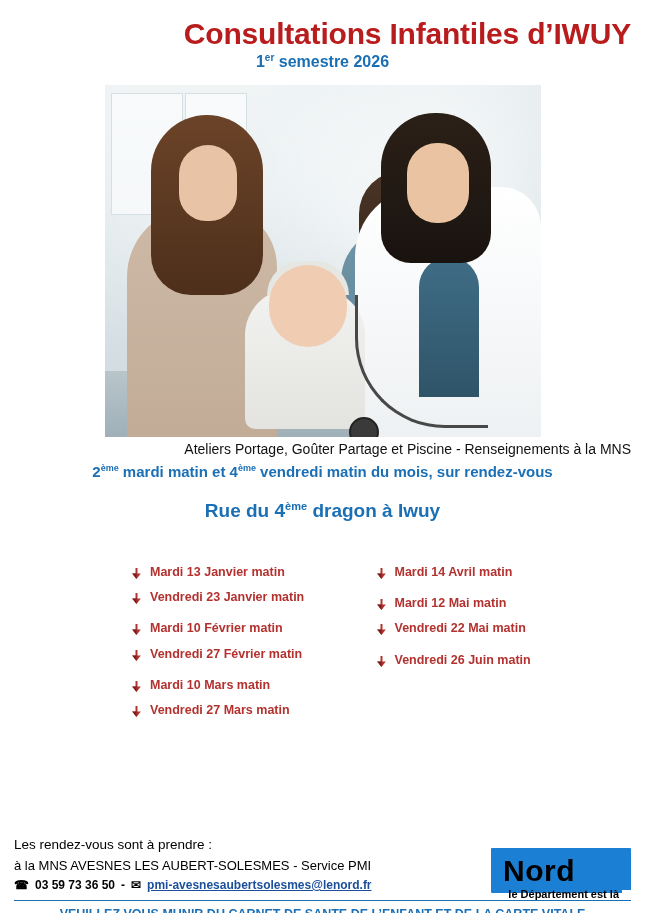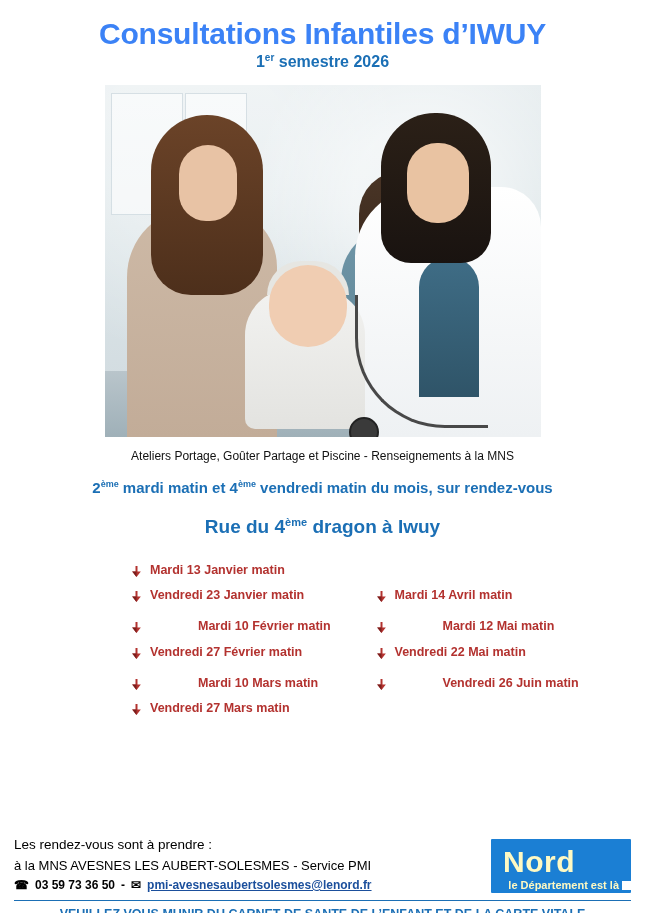--- a/index.html
+++ b/index.html
@@ -18,22 +18,22 @@
   .page {
     position: relative;
     width: 645px;
     height: 913px;
     box-sizing: border-box;
     padding: 0 14px;
   }
 
   
   .title {
-    text-align: center;
-    color: #3b82f6;
+    text-align: right;
+    color: #b91c1c;
     font-size: 30px;
     font-weight: bold;
     letter-spacing: -0.2px;
     margin-top: 18px;
     line-height: 1.05;
   }
   .subtitle {
     text-align: center;
     color: #1b6fb5;
     font-size: 16px;
@@ -178,68 +178,67 @@
   }
   .steth-head {
     position: absolute;
     left: 244px; top: 332px; width: 26px; height: 26px;
     border-radius: 50%;
     background: #3a3a3a;
     border: 2px solid #222;
   }
 
   .photo-caption {
-    text-align: center;
-    font-size: 12px;
+    text-align: right;
+    font-size: 14px;
     color: #111;
-    margin-top: 12px;
+    margin-top: 4px;
   }
 
   
   .line-main {
     text-align: center;
     color: #1b6fb5;
     font-weight: bold;
     font-size: 15px;
-    margin-top: 16px;
+    margin-top: 6px;
   }
   .line-main sup { font-size: 9px; vertical-align: super; }
   .line-addr {
     text-align: center;
     color: #1b6fb5;
     font-weight: bold;
     font-size: 19px;
     margin-top: 20px;
   }
   .line-addr sup { font-size: 11px; vertical-align: super; }
 
   
   .dates {
     display: flex;
-    margin-top: 26px;
+    margin-top: 44px;
     padding: 0 6px;
-    align-items: center;
   }
   .col {
     width: 50%;
     box-sizing: border-box;
   }
   .col.left  { padding-left: 110px; }
   .col.right { padding-left: 52px; }
   .date-row {
     display: flex;
     align-items: flex-start;
     font-size: 12.5px;
     font-weight: bold;
     color: #b3322f;
     line-height: 1.05;
     margin-bottom: 12px;
     white-space: nowrap;
   }
-  .date-row.gap { margin-top: 18px; gap: 48px; }
+  .date-row.gap { margin-top: 18px; }
   .arrow {
     width: 13px;
     flex: 0 0 13px;
     margin-right: 7px;
     position: relative;
     top: 1px;
     color: #b3322f;
     font-size: 12px;
     line-height: 1;
   }
@@ -265,23 +264,23 @@
   }
   .foot-contact .mail-link {
     color: #1b4f9c;
     text-decoration: underline;
   }
   .logo {
     position: absolute;
     right: 0;
     bottom: 28px;
     width: 140px;
-    height: 54px;
+    height: 45px;
     background: #1b7fd4;
-    color: #fef9c3;
+    color: #000000;
     border-radius: 1px;
   }
   .logo .nord {
     font-size: 30px;
     font-weight: bold;
     letter-spacing: 0.5px;
     line-height: 1;
     padding: 8px 0 0 12px;
   }
   .logo .dept {

